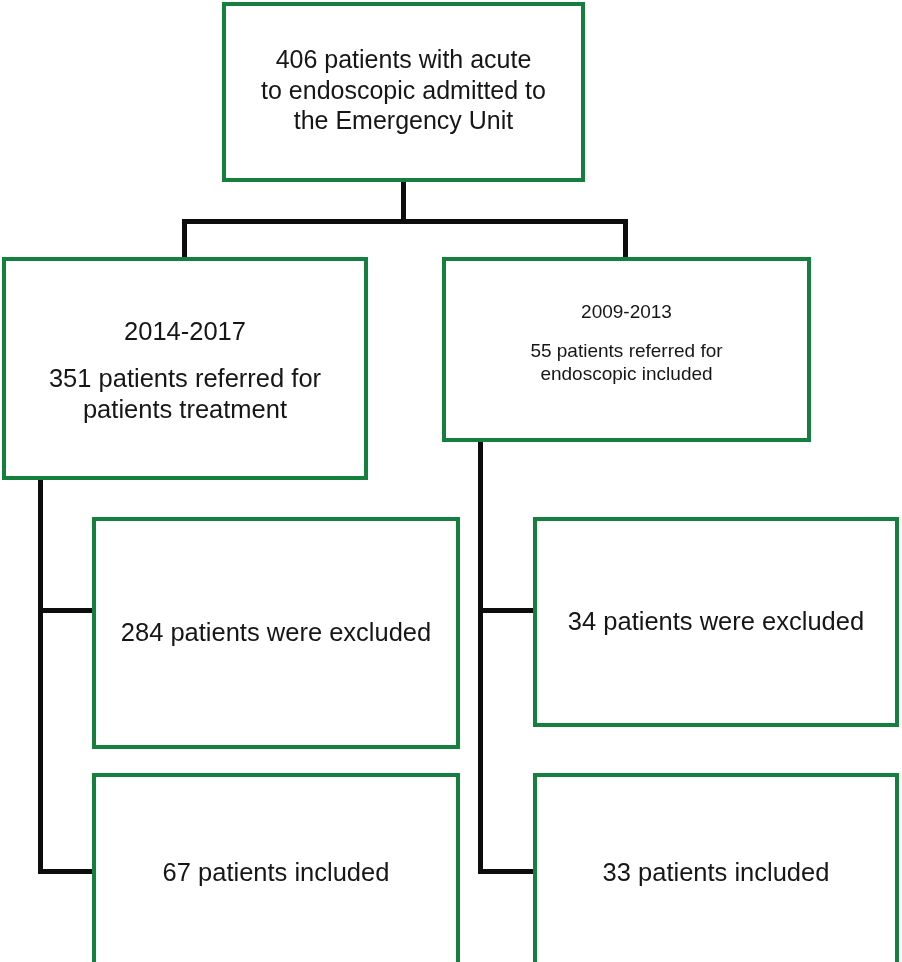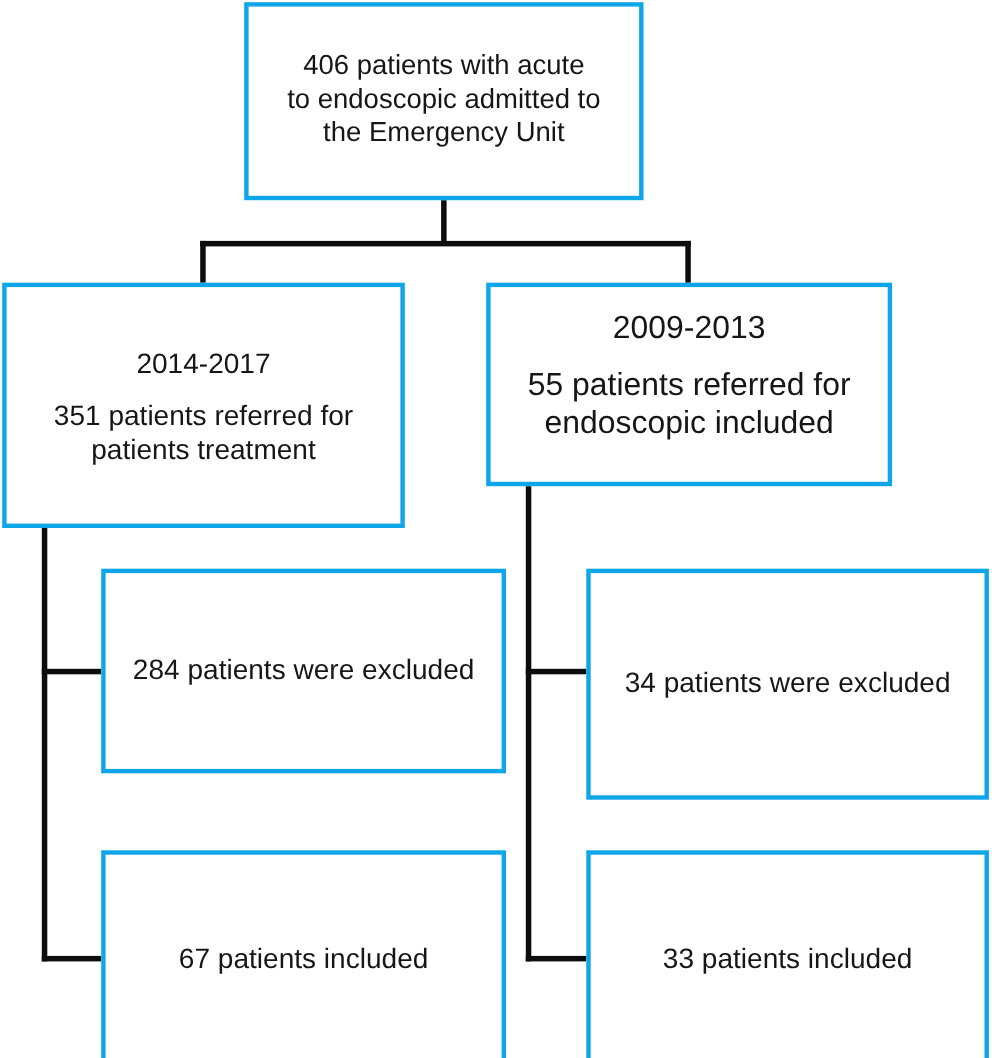--- a/index.html
+++ b/index.html
@@ -16,21 +16,21 @@
     position: relative;
     width: 902px;
     height: 962px;
     background: #ffffff;
     overflow: hidden;
   }
   .node {
     position: absolute;
     box-sizing: border-box;
     background: #ffffff;
-    border: 4px solid #0ea5e9;
+    border: 4px solid #15803d;
     display: flex;
     flex-direction: column;
     align-items: center;
     justify-content: center;
     text-align: center;
     color: #161616;
     line-height: 1.22;
   }
   .node .line {
     display: block;
@@ -53,32 +53,32 @@
     width: 366px;
     height: 223px;
     font-size: 25.5px;
     padding: 22px 6px 18px 6px;
   }
   #node-cohort-endoscopic {
     left: 442px;
     top: 257px;
     width: 369px;
     height: 185px;
-    font-size: 29px;
+    font-size: 19px;
     padding: 4px 6px 18px 6px;
   }
   .node .period {
     margin-bottom: 16px;
   }
   
   #node-excluded-surgical {
     left: 92px;
     top: 517px;
     width: 368px;
-    height: 186px;
+    height: 232px;
     font-size: 25.5px;
   }
   #node-excluded-endoscopic {
     left: 533px;
     top: 517px;
     width: 366px;
     height: 210px;
     font-size: 25.5px;
   }
   

